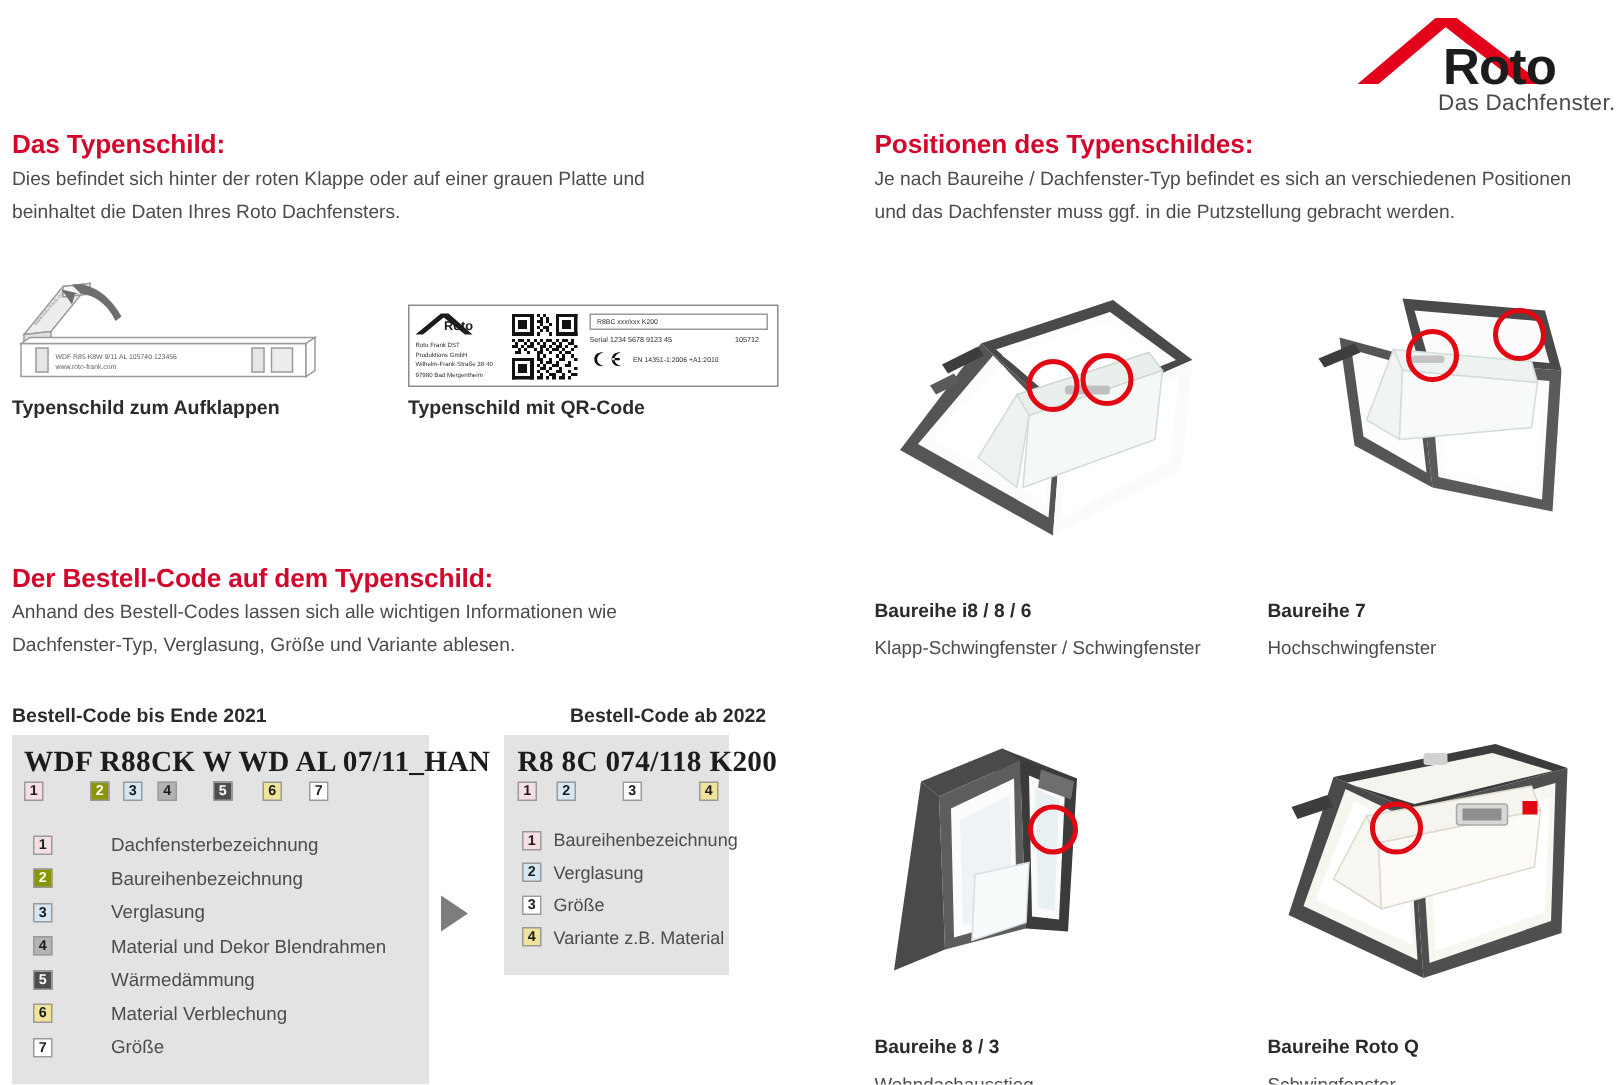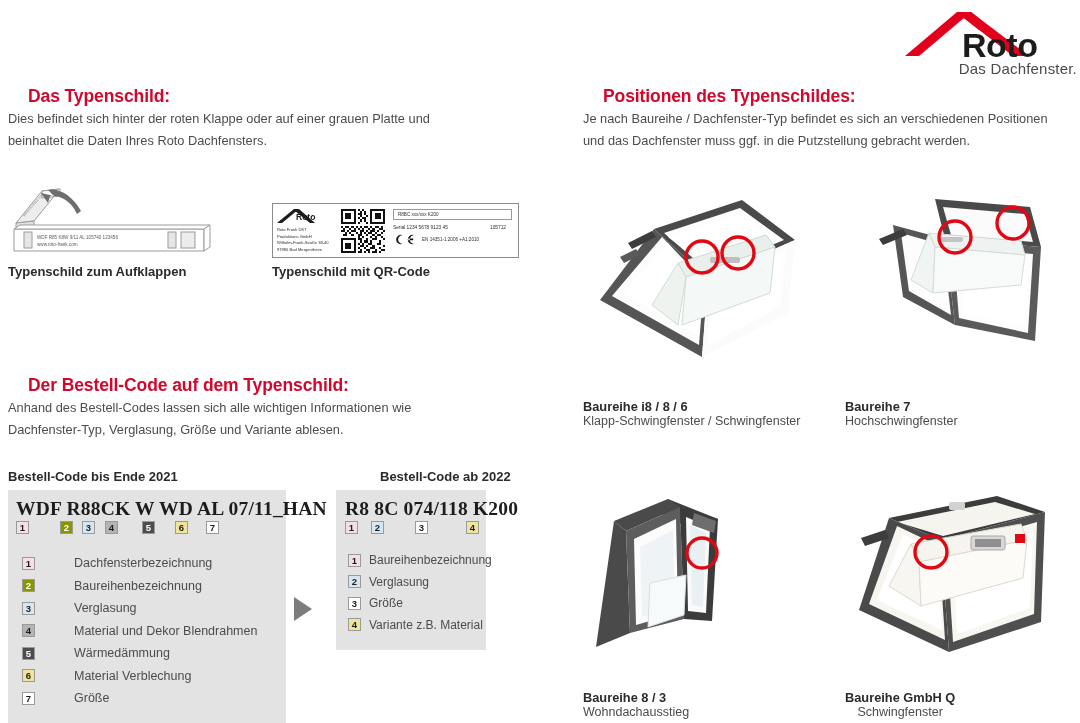--- a/index.html
+++ b/index.html
@@ -20,21 +20,21 @@
     font-family:"Liberation Sans",sans-serif;line-height:1;
   }
   .logo-claim{
     position:absolute;right:0;top:48px;
     font-size:15px;color:#4a4a4a;letter-spacing:.2px;white-space:nowrap;
   }
 
   
   .h-red{
     color:#d3062c;font-weight:bold;font-size:17.5px;letter-spacing:-0.1px;
-    position:absolute;white-space:nowrap;margin-left:20px;
+    position:absolute;white-space:nowrap;
   }
   .para{position:absolute;font-size:12.8px;line-height:1.72;color:#4c4c4c;}
 
   
   #h-typenschild{left:8px;top:86px;}
   #p-typenschild{left:8px;top:108px;width:470px;}
   #h-positionen{left:583px;top:86px;}
   #p-positionen{left:583px;top:108px;width:480px;}
   #h-bestellcode{left:8px;top:375px;text-align:center;}
   #p-bestellcode{left:8px;top:397px;width:420px;}
@@ -114,21 +114,21 @@
 
   
   .win{position:absolute;}
   #win-1{left:590px;top:185px;width:220px;height:195px;}
   #win-2{left:845px;top:185px;width:220px;height:195px;}
   #win-3{left:590px;top:487px;width:190px;height:180px;}
   #win-4{left:845px;top:482px;width:215px;height:185px;}
 
   .win-caption{position:absolute;}
   .win-caption .wc-title{font-size:12.8px;font-weight:bold;color:#2b2b2b;white-space:nowrap;}
-  .win-caption .wc-sub{font-size:12.5px;color:#4c4c4c;white-space:nowrap;margin-top:0;text-align:center;}
+  .win-caption .wc-sub{font-size:12.5px;color:#4c4c4c;white-space:nowrap;margin-top:11px;}
   #cap-win-1{left:583px;top:399px;}
   #cap-win-2{left:845px;top:399px;}
   #cap-win-3{left:583px;top:690px;}
   #cap-win-4{left:845px;top:690px;}
 </style>
 </head>
 <body>
 
 <div class="page">
 
@@ -478,17 +478,17 @@
   </div>
   <div class="win-caption" id="cap-win-2">
     <div class="wc-title">Baureihe 7</div>
     <div class="wc-sub">Hochschwingfenster</div>
   </div>
   <div class="win-caption" id="cap-win-3">
     <div class="wc-title">Baureihe 8 / 3</div>
     <div class="wc-sub">Wohndachausstieg</div>
   </div>
   <div class="win-caption" id="cap-win-4">
-    <div class="wc-title">Baureihe GmbH Q</div>
+    <div class="wc-title">Baureihe Roto Q</div>
     <div class="wc-sub">Schwingfenster</div>
   </div>
 
 </div>
 
 </body></html>

